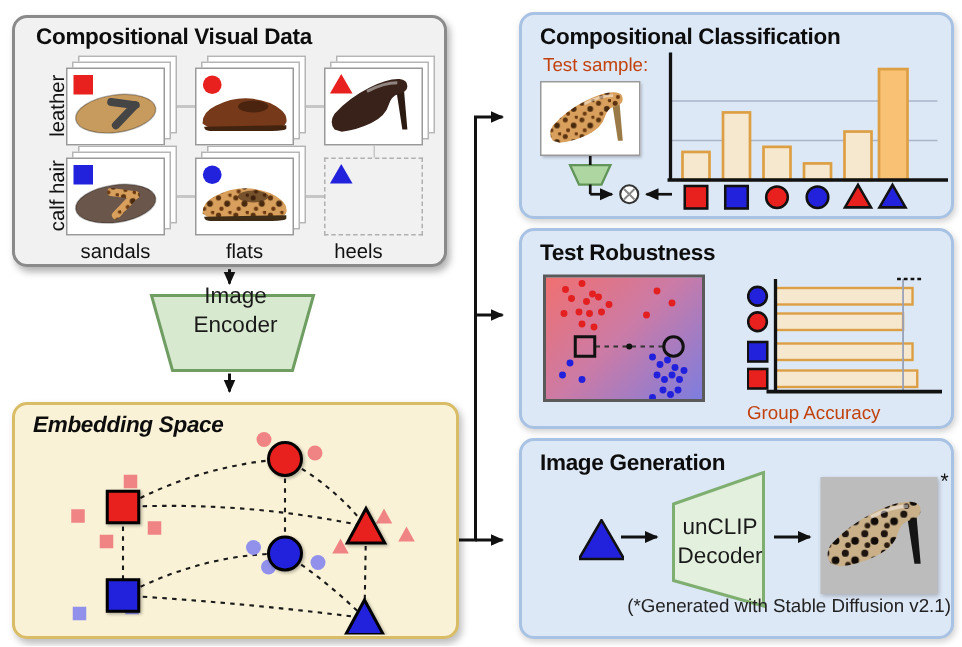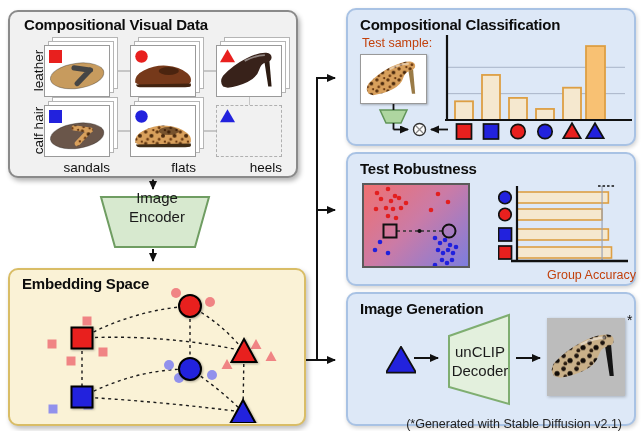--- a/index.html
+++ b/index.html
@@ -1,31 +1,31 @@
 <!DOCTYPE html>
 <html><head>
 <meta charset="utf-8">
 <style>
   html,body{margin:0;padding:0;background:#fff;}
   .stage{position:relative;width:641px;height:431px;background:#ffffff;
          font-family:"Liberation Sans",sans-serif;overflow:hidden;}
   .panel{position:absolute;border-radius:10px;box-sizing:border-box;}
   .panel-gray{background:#f1f1f1;border:2px solid #8a8a8a;box-shadow:2px 3px 5px rgba(0,0,0,.30);}
-  .panel-cream{background:#faf2d6;border:2.5px solid #d9bd66;box-shadow:2px 3px 5px rgba(0,0,0,.25);}
+  .panel-cream{background:#faf2d6;border:2.5px solid #d9bd66;box-shadow:2px 3px 5px rgba(0,0,0,.25);font-style:italic;}
   .panel-blue{background:#dde8f7;border:2px solid #a8c2e4;box-shadow:1px 2px 4px rgba(0,0,0,.18);}
   .ptitle{position:absolute;font-weight:bold;font-size:15px;color:#0d0d0d;white-space:nowrap;letter-spacing:-.2px;}
   .smalltext{position:absolute;font-size:12.5px;color:#c2410c;}
   
   .cell{position:absolute;width:66px;height:52px;}
   .frame{position:absolute;background:#fff;border:1px solid #b5b5b5;width:66px;height:52px;box-sizing:border-box;}
   .photo{position:absolute;left:0;top:0;width:66px;height:52px;background:#fff;border:1px solid #9a9a9a;
          box-sizing:border-box;overflow:hidden;}
   .dashedcell{position:absolute;width:66px;height:52px;border:1.5px dashed #b0b0b0;box-sizing:border-box;}
   .badge{position:absolute;left:3px;top:3px;line-height:0;}
-  .collabel{position:absolute;font-size:13.5px;color:#111;width:66px;text-align:right;top:148px;}
+  .collabel{position:absolute;font-size:13.5px;color:#111;width:66px;text-align:center;top:148px;}
   .rowlabel{position:absolute;font-size:13.5px;color:#111;width:70px;text-align:center;
             transform:rotate(-90deg);transform-origin:center;}
   .gridline{position:absolute;background:#c6c6c6;}
   
   .absline{position:absolute;pointer-events:none;}
   .imgframe{position:absolute;background:#fff;border:1px solid #999;box-sizing:border-box;
             box-shadow:1px 1px 2px rgba(0,0,0,.25);overflow:hidden;}
   .gradbox{position:absolute;border:2px solid #5a5a5a;box-sizing:border-box;
            background:linear-gradient(135deg,#f07070 0%,#cb7ba6 48%,#7d7dde 100%);}
   .genimg{position:absolute;background:#bcbcbc;box-shadow:1px 1px 3px rgba(0,0,0,.25);overflow:hidden;}
@@ -163,21 +163,21 @@
       <div class="dashedcell"></div>
       <span class="badge">
           <svg width="17" height="17">
             <path d="M8.5 1.3499999999999996 L16.04 14.350000000000001 L0.9600000000000009 14.350000000000001 Z" fill="#2222dd" stroke="none"></path>
           </svg>
         </span>
     </div>
 
     <div class="collabel" style="left:34px;">sandals</div>
     <div class="collabel" style="left:120px;">flats</div>
-    <div class="collabel" style="left:206px;">heels</div>
+    <div class="collabel" style="left:196px;">heels</div>
   </div>
 
   <svg class="absline" style="left:98px;top:195px;" width="114" height="54">
     <polygon points="3,2 111,2 97,52 17,52" fill="#d7e9cf" stroke="#6f9d62" stroke-width="2"></polygon>
   </svg>
   <div class="wraptext" style="left:120px;top:189px;width:74px;">Image Encoder</div>
 
   <div class="panel panel-cream" style="left:8px;top:268px;width:298px;height:158px;">
     <div class="ptitle" style="left:12px;top:5px;">Embedding Space</div>
     <svg style="position:absolute;left:0;top:0;" width="293" height="153">
@@ -329,21 +329,21 @@
         <rect x="19" y="65" width="94.5" height="11" fill="#f5e8cf" stroke="#dd9f44" stroke-width="1.6"></rect>
         <line x1="104.05000000000001" y1="4" x2="104.05000000000001" y2="79" stroke="#9aa2b5" stroke-width="1.2"></line>
         <line x1="100.05000000000001" y1="4" x2="117.05000000000001" y2="4" stroke="#111" stroke-width="1.6" stroke-dasharray="2.5 2"></line>
         <line x1="19" y1="4" x2="19" y2="79" stroke="#111" stroke-width="2.2"></line>
         <line x1="13" y1="79" x2="130" y2="79" stroke="#111" stroke-width="2.5"></line>
         <circle cx="7" cy="15.5" r="6.24" fill="#2222dd" stroke="#111" stroke-width="1.7"></circle>
         <circle cx="7" cy="32.5" r="6.24" fill="#e8201e" stroke="#111" stroke-width="1.7"></circle>
         <rect x="0.5" y="46" width="13" height="13" fill="#2222dd" stroke="#111" stroke-width="1.7"></rect>
         <rect x="0.5" y="64" width="13" height="13" fill="#e8201e" stroke="#111" stroke-width="1.7"></rect>
       </svg>
-    <div class="smalltext" style="left:150px;top:114px;width:138px;text-align:right;">Group Accuracy</div>
+    <div class="smalltext" style="left:150px;top:114px;width:138px;text-align:left;">Group Accuracy</div>
   </div>
 
   <div class="panel panel-blue" style="left:346px;top:292px;width:290px;height:134px;">
     <div class="ptitle" style="left:12px;top:6px;">Image Generation</div>
     <span style="position:absolute;left:38px;top:52px;line-height:0;">
         <svg width="30" height="30">
           <path d="M15 0.6999999999999993 L30.08 26.700000000000003 L-0.0799999999999983 26.700000000000003 Z" fill="#2222dd" stroke="#111" stroke-width="1.7"></path>
         </svg>
       </span>
     <svg style="position:absolute;left:0;top:0;" width="286" height="130">
@@ -357,16 +357,16 @@
     </svg>
     <div class="wraptext" style="left:98px;top:49px;width:68px;">unCLIP Decoder</div>
     <div class="genimg" style="left:199px;top:24px;width:78px;height:78px;">
         <svg viewBox="0 0 66 52" width="100%" height="100%">
   <path d="M49 16 L53 42 L56.5 42 L54 13 Z" fill="#141414"></path>
   <path d="M6 42 Q2 37 6 31 Q16 20 30 13 Q43 6.5 51 7 Q56.5 7.5 56.5 12 Q56.5 16 50 17.5 Q45.5 18.6 43.5 25 Q41.5 32.5 31.5 37.5 Q21 42.5 11 43.5 Z" fill="url(#leo2)"></path>
   <path d="M28.5 15.5 Q40 9.5 49.5 9.5" fill="none" stroke="rgba(255,255,255,.45)" stroke-width="2"></path>
         </svg>
       </div>
     <div class="smalltext" style="left:279px;top:18px;font-size:14px;color:#111;">*</div>
-    <div class="caption" style="right:12px;top:103px;width:250px;margin-top:20px;">(*Generated with Stable Diffusion v2.1)</div>
+    <div class="caption" style="right:0;top:103px;width:250px;">(*Generated with Stable Diffusion v2.1)</div>
   </div>
 
 </div>
 
 </body></html>

